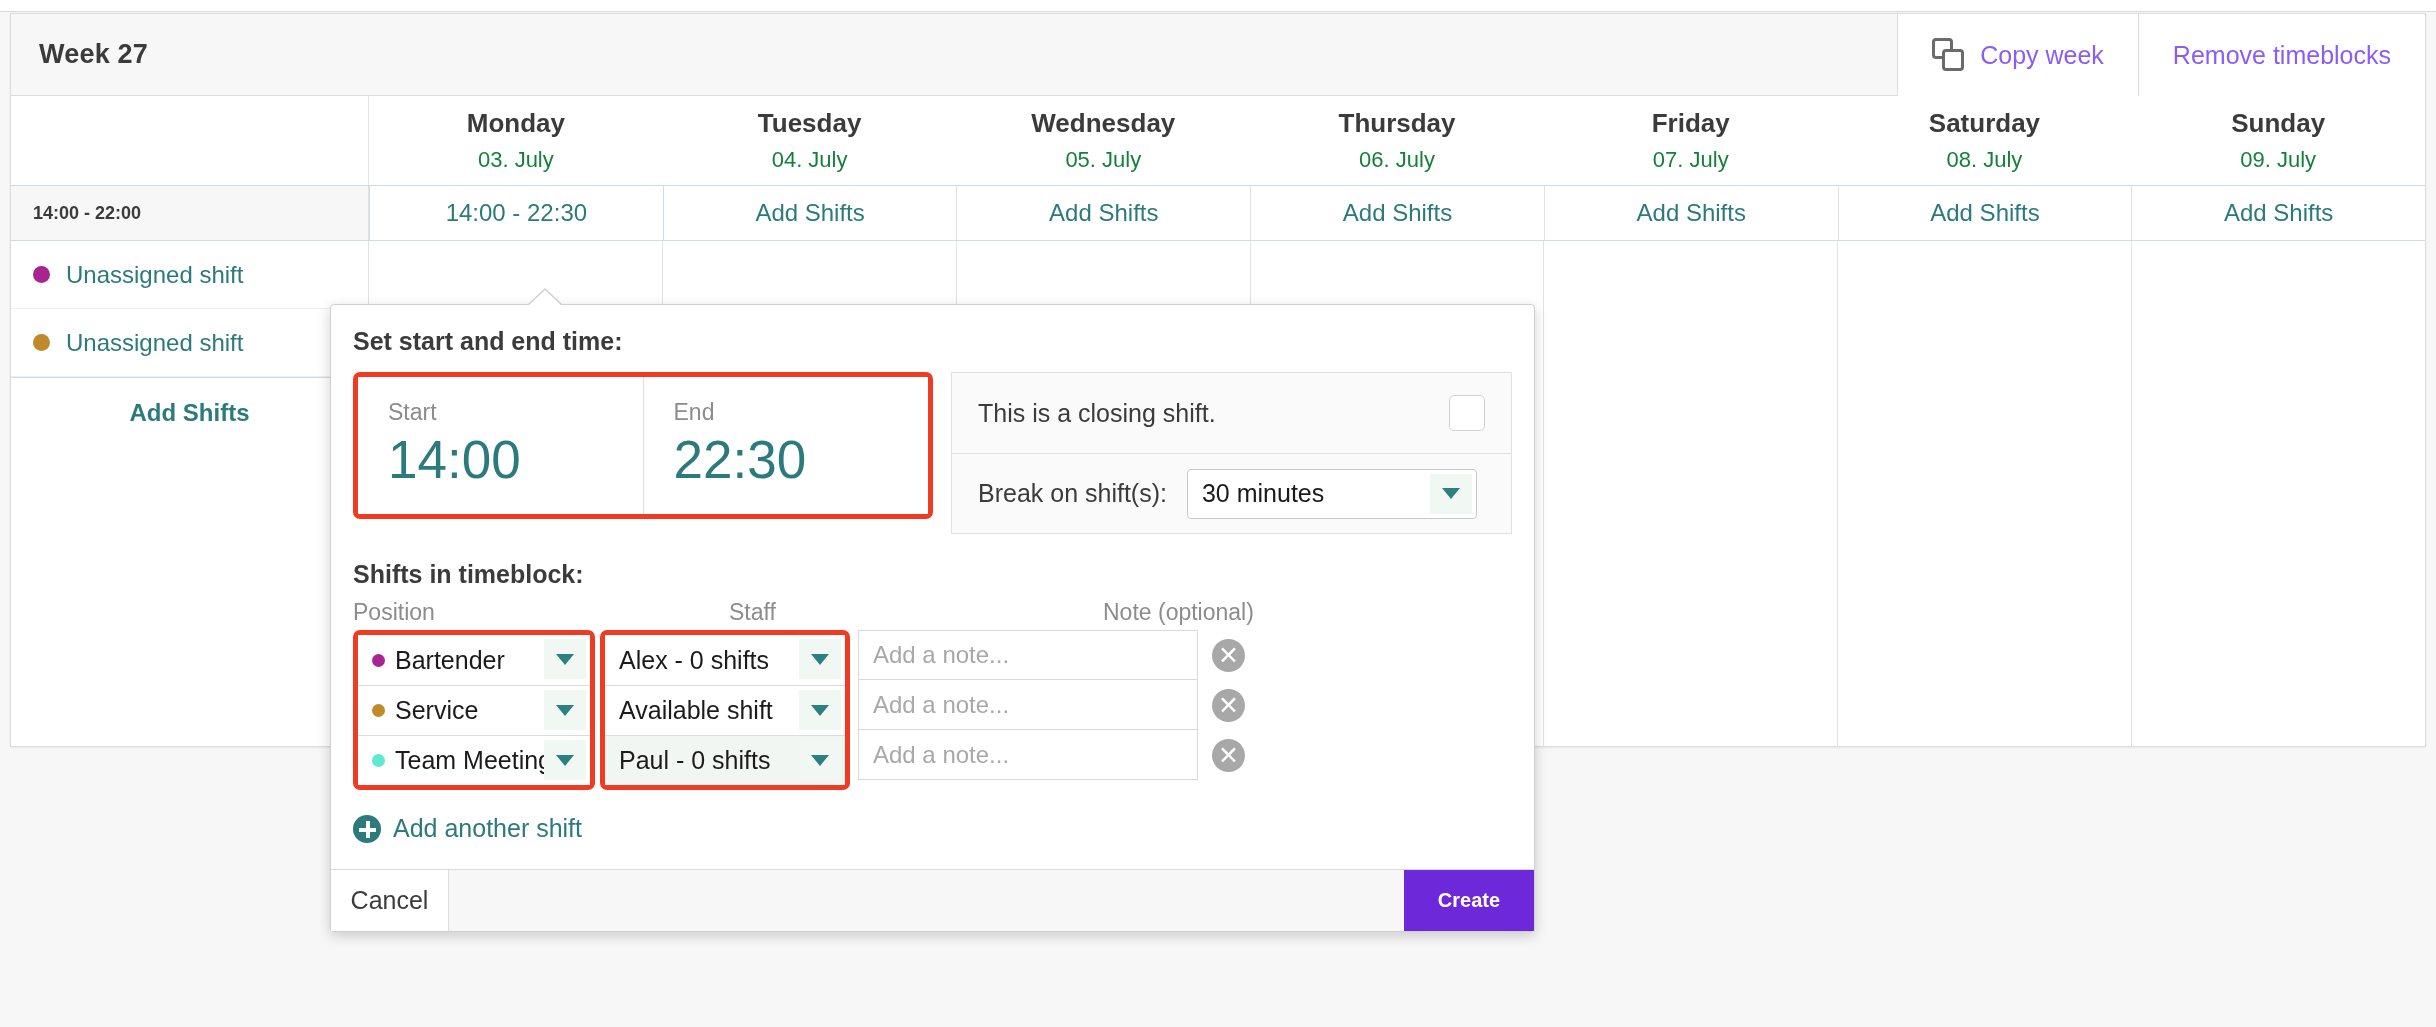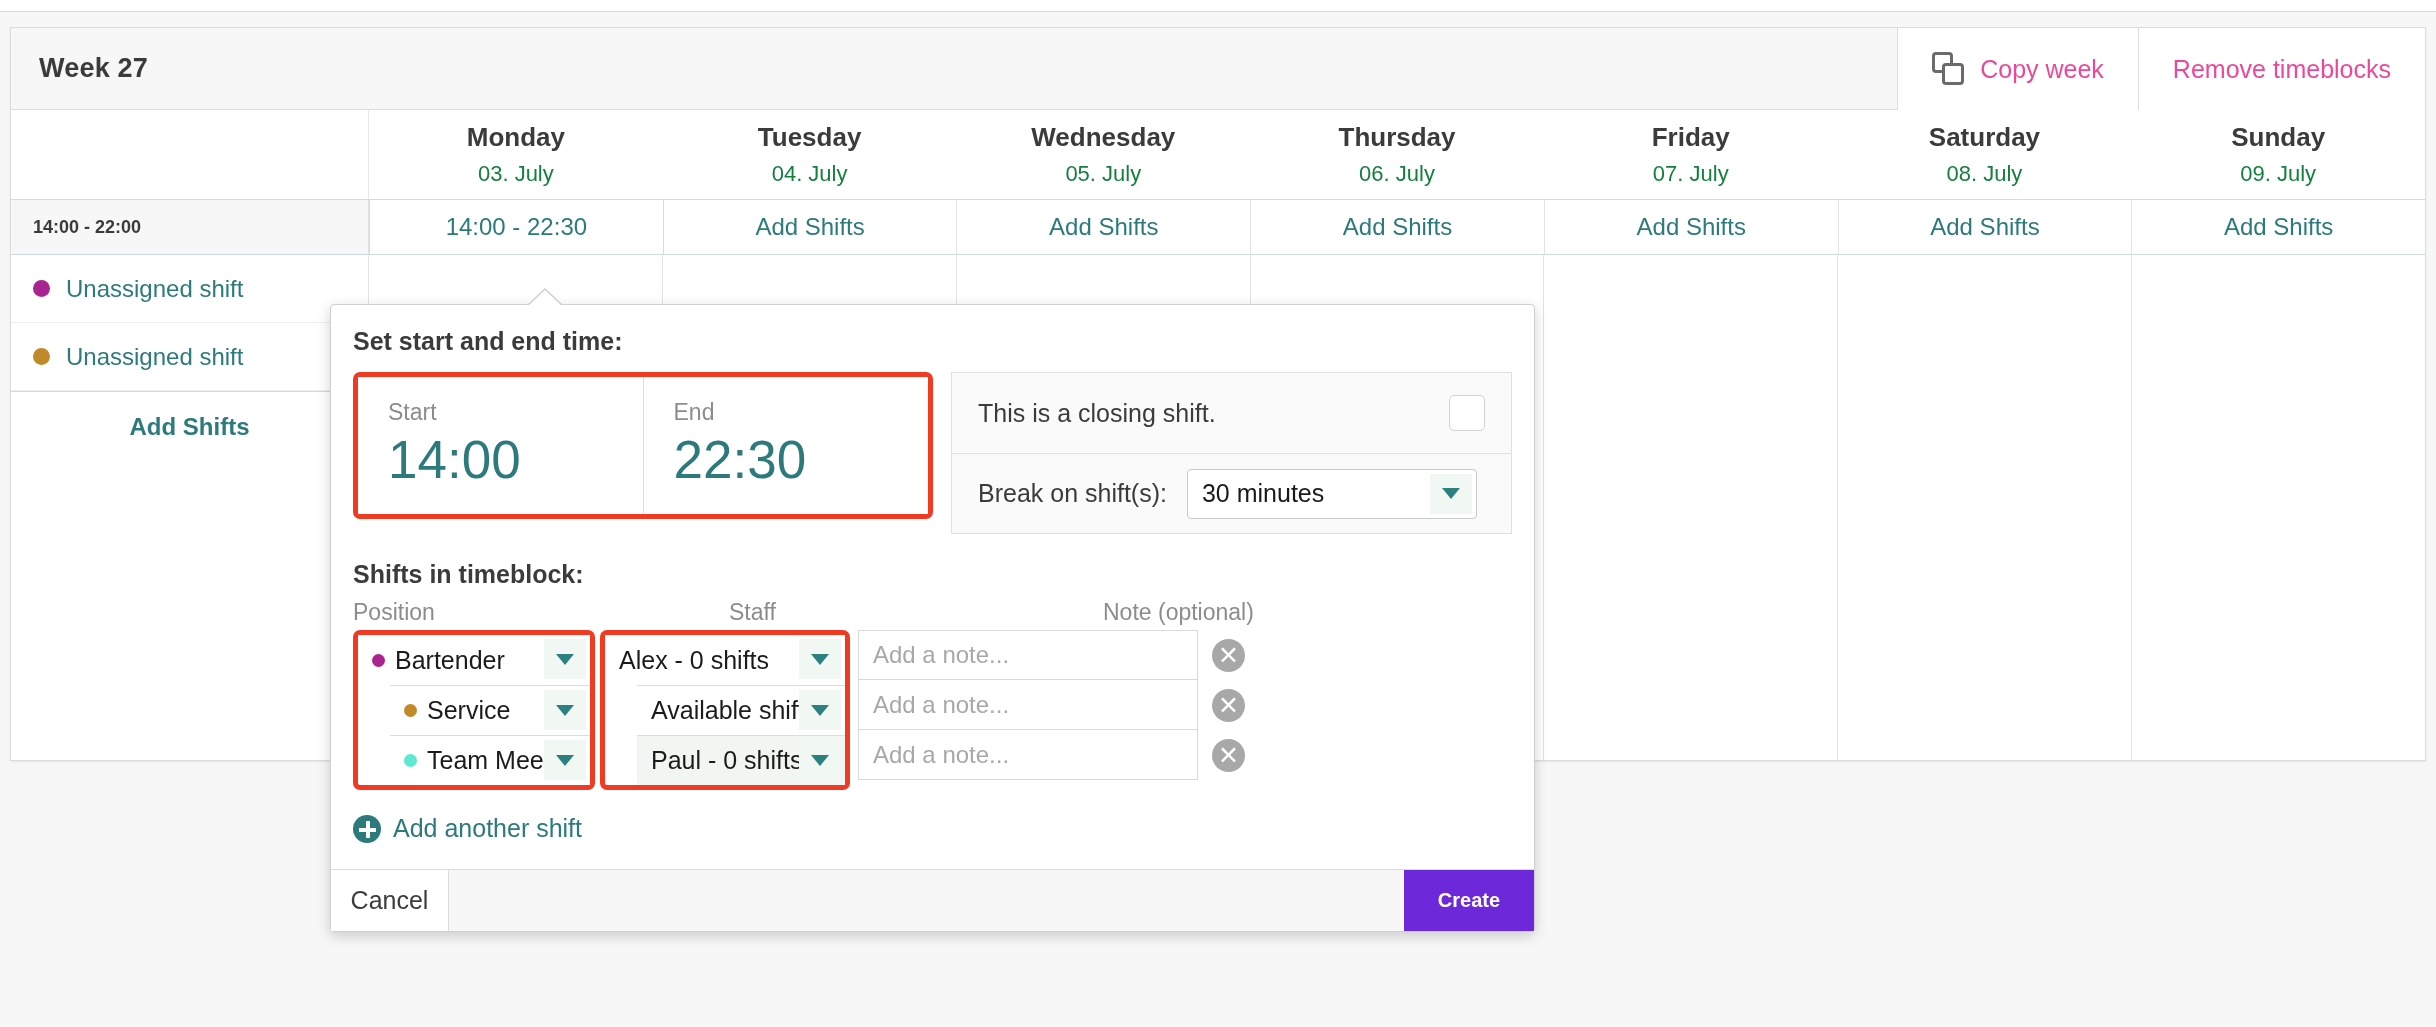--- a/index.html
+++ b/index.html
@@ -12,21 +12,21 @@
   body { position: relative; }
 
   
   .top-strip {
     position: absolute; left: 0; top: 0; width: 2436px; height: 12px;
     background: #ffffff; border-bottom: 1px solid #d9d9d9;
   }
 
   
   .panel {
-    position: absolute; left: 10px; top: 27px;
+    position: absolute; left: 10px; top: 13px;
     width: 2416px; height: 734px;
     background: #ffffff;
     border: 1px solid #dcdcdc;
     box-shadow: 0 1px 2px rgba(0,0,0,.07);
   }
 
   
   .panel-head {
     position: relative; height: 82px;
     background: #f7f7f7;
@@ -41,21 +41,21 @@
   .head-actions {
     position: absolute; right: 0; top: 0; height: 82px;
     display: flex; align-items: stretch;
   }
   .head-btn {
     display: flex; align-items: center; justify-content: center;
     gap: 14px;
     padding: 0 34px;
     background: #ffffff;
     border-left: 1px solid #dcdcdc;
-    font-size: 25px; color: #ec4899; cursor: pointer;
+    font-size: 25px; color: #8b5cf6; cursor: pointer;
     white-space: nowrap;
   }
   .head-btn:last-child { border-right: none; }
   .copy-icon { display: inline-block; width: 34px; height: 34px; position: relative; }
   .copy-icon i {
     position: absolute; display: block;
     border: 3px solid #6b6b6b; border-radius: 4px;
   }
   .copy-icon i.back  { left: 0; top: 0;  width: 21px; height: 21px; }
   .copy-icon i.front { left: 10px; top: 11px; width: 22px; height: 22px; background: #fff; }
@@ -218,21 +218,21 @@
   .hl-staff { width: 250px; margin-left: 5px; }
 
   .drop-cell {
     position: relative; height: 50px;
     background: #ffffff;
     display: flex; align-items: center; gap: 10px;
     padding-left: 14px; cursor: pointer;
     font-size: 25px; color: #1b1b1b;
     white-space: nowrap; overflow: hidden;
   }
-  .drop-cell + .drop-cell { border-top: 1px solid #dcdcdc; margin-left: 32px; }
+  .drop-cell + .drop-cell { border-top: 1px solid #dcdcdc; }
   .drop-cell.shaded { background: #f2f6f2; }
   .drop-cell .dot { width: 13px; height: 13px; }
 
   .note-col { margin-left: 8px; flex: none; width: 340px; }
   .note-cell {
     height: 50px; border: 1px solid #d9d9d9;
     display: flex; align-items: center; padding-left: 14px;
     font-size: 24px; color: #a8a8a8; background: #ffffff;
   }
   .note-cell + .note-cell { border-top: none; }

